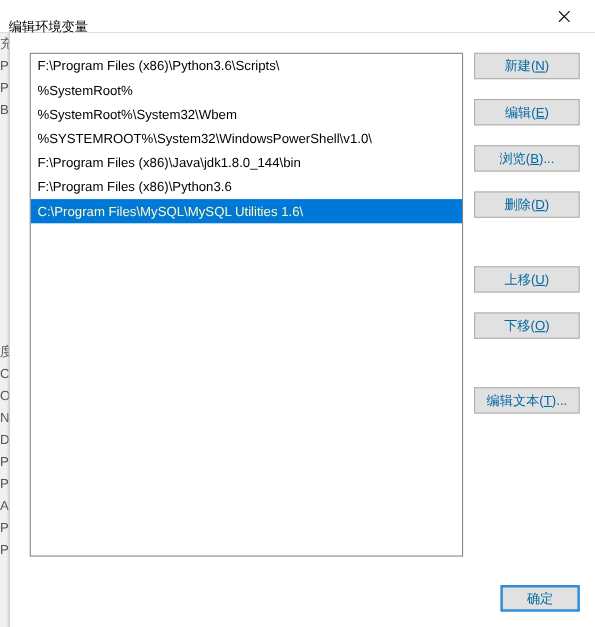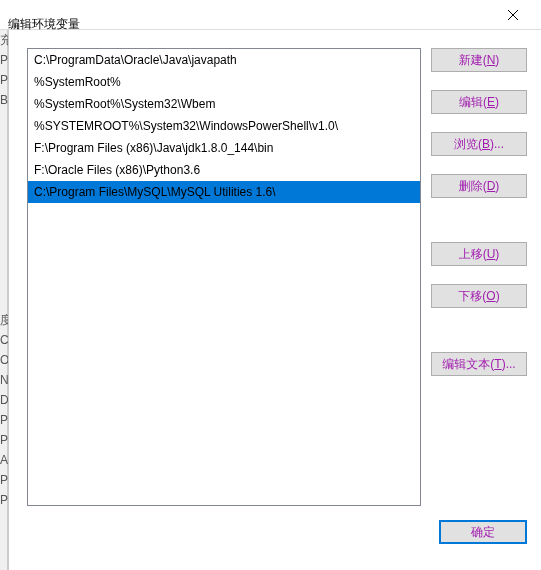--- a/index.html
+++ b/index.html
@@ -86,33 +86,33 @@
     padding: 3px 6px;
     font-size: 12px;
     line-height: 16px;
     color: #000;
     white-space: nowrap;
     overflow: hidden;
     cursor: default;
   }
   .list li.selected {
     background: #0078d7;
-    color: #000000;
+    color: #fef9c3;
   }
   .sidebtns {
     width: 96px;
     display: flex;
     flex-direction: column;
   }
   .btn {
     height: 24px;
     border: 1px solid #adadad;
     background: #e1e1e1;
     font-size: 12px;
-    color: #a21caf;
+    color: #0369a1;
     display: flex;
     align-items: center;
     justify-content: center;
     cursor: pointer;
     user-select: none;
     margin-bottom: 6px;
   }
   .btn.default {
     border: 1px solid #0078d7;
     outline: 1px solid #0078d7;
@@ -120,21 +120,21 @@
   }
   .gap-sm { height: 12px; }
   .gap-lg { height: 38px; }
   .footer {
     position: absolute;
     right: 14px;
     bottom: 14px;
     display: flex;
     gap: 8px;
   }
-  .footer .btn { width: 88px; margin-bottom: 12px; text-align: right; }
+  .footer .btn { width: 72px; margin-bottom: 0; text-align: right; }
   .accel { text-decoration: underline; }
 </style>
 </head>
 <body>
 
 <div class="bg-strip"></div>
 <div class="bg-letters">充
 P
 P
 B
@@ -166,26 +166,26 @@
       <line x1="0" y1="0" x2="10" y2="10" stroke="#000" stroke-width="1"></line>
       <line x1="10" y1="0" x2="0" y2="10" stroke="#000" stroke-width="1"></line>
     </svg>
   </div>
 </div>
 
 <div class="dialog-body">
   <div class="content">
     <div class="listwrap">
       <ul class="list" id="path-list">
-          <li>C:\ProgramData\Oracle\Java\javapath</li>
+          <li>F:\Program Files (x86)\Python3.6\Scripts\</li>
           <li>%SystemRoot%</li>
           <li>%SystemRoot%\System32\Wbem</li>
           <li>%SYSTEMROOT%\System32\WindowsPowerShell\v1.0\</li>
           <li>F:\Program Files (x86)\Java\jdk1.8.0_144\bin</li>
-          <li>F:\Oracle Files (x86)\Python3.6</li>
+          <li>F:\Program Files (x86)\Python3.6</li>
           <li class="selected">C:\Program Files\MySQL\MySQL Utilities 1.6\</li>
         </ul>
     </div>
     <div class="sidebtns">
       <div class="btn">
         <span>新建</span>(<span class="accel">N</span>)
       </div>
       <div class="gap-sm"></div>
       <div class="btn">
         <span>编辑</span>(<span class="accel">E</span>)

